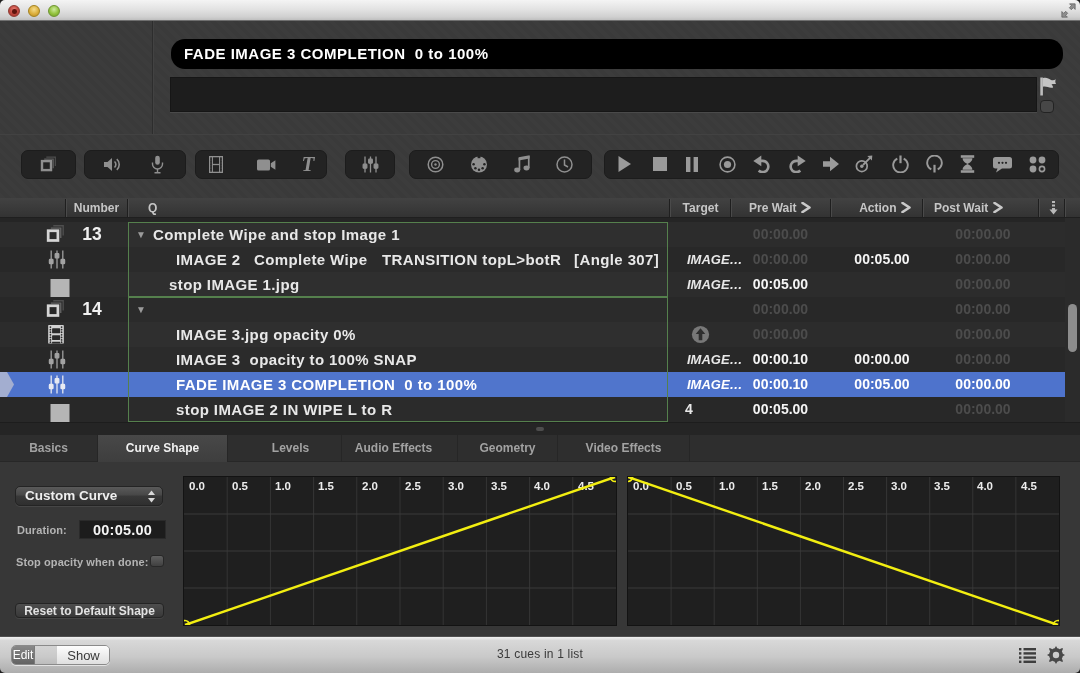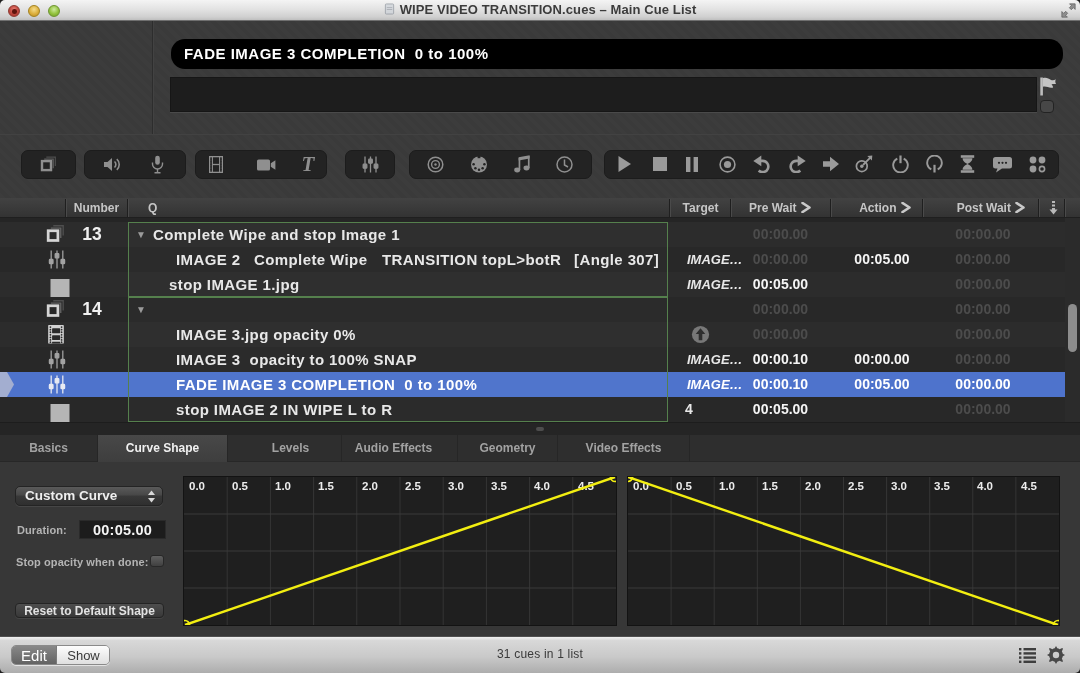--- a/index.html
+++ b/index.html
@@ -96,42 +96,37 @@
 .graph svg { display:block; }
 #graphL { left:183px; width:434px; }
 #graphR { left:627px; width:433px; }
 
 
 #bottombar { left:0; top:636px; width:1080px; height:37px; border-radius:0 0 5px 5px;
   background:linear-gradient(#f0f0f0 0%, #d8d8d8 10%, #c9c9c9 55%, #adadad 100%);
   border-top:1px solid #4f4f4f; }
 #seg { left:11px; top:645px; width:99px; height:20px; border-radius:5px; border:1px solid #8a8a8a;
   overflow:hidden; box-shadow:0 1px 0 rgba(255,255,255,0.6);}
-#segedit { position:absolute; left:0; top:0; width:45px; height:20px;
-  background:linear-gradient(#888,#5f5f5f); color:#fff; font-size:15px; font-weight:400;
+#segedit { position:absolute; left:0; top:0; width:23px; height:20px;
+  background:linear-gradient(#888,#5f5f5f); color:#fff; font-size:12px; font-weight:400;
   text-align:center; line-height:19px; border-right:1px solid #7a7a7a;}
 #segshow { position:absolute; left:45px; top:0; width:53px; height:20px;
   background:linear-gradient(#fdfdfd,#dcdcdc); color:#3a3a3a; font-size:13px;
   text-align:center; line-height:19px; }
 #cuecount { left:0; top:636px; width:1080px; text-align:center; line-height:37px;
   font-size:12px; color:#3a3a3a; font-weight:400; letter-spacing:0.2px; }
 </style>
 </head>
 <body>
 <div id="stage">
 
   <div class="abs" id="titlebar"></div>
   <div class="tl" id="tl-red"></div>
   <div class="tl" id="tl-yel"></div>
   <div class="tl" id="tl-grn"></div>
-  <div class="abs" id="wintitle"><svg width="11" height="12" viewBox="0 0 12 12" style="vertical-align:-1px;margin-right:5px;opacity:0.75">
-        <rect x="1.5" y="0.5" width="9" height="11" rx="1" fill="#cfd4da" stroke="#8a9099"></rect>
-        <rect x="3" y="4" width="6" height="1" fill="#9aa0a8"></rect>
-        <rect x="3" y="6" width="6" height="1" fill="#9aa0a8"></rect>
-      </svg>WIPE VIDEO TRANSITION.cues – Main Cue List</div>
   <svg class="abs" id="fsarrow" viewBox="0 0 14 14">
       <g fill="#8e8e8e" stroke="#5f5f5f" stroke-width="0.7">
         <path d="M13.2 0.8 H8.0 L9.7 2.5 7.8 4.4 9.6 6.2 11.5 4.3 13.2 6.0 Z"></path>
         <path d="M0.8 13.2 V8.0 L2.5 9.7 4.4 7.8 6.2 9.6 4.3 11.5 6.0 13.2 Z"></path>
       </g>
     </svg>
 
   <div class="abs" id="statusarea"></div>
   <div class="abs" id="vdiv"></div>
   <div class="abs" id="cuedisplay">FADE IMAGE 3 COMPLETION&nbsp; 0 to 100%</div>
@@ -327,21 +322,21 @@
   <div class="abs" id="thead"></div>
   <div class="abs hlab" style="left:66px;width:61px;text-align:center;">Number</div>
   <div class="abs hlab" style="left:148px;">Q</div>
   <div class="abs hlab" style="left:670px;width:61px;text-align:center;">Target</div>
   <div class="abs hlab" style="left:731px;width:99px;text-align:center;">Pre Wait <svg width="12" height="11" viewBox="0 0 12 11" style="vertical-align:-1px">
         <path d="M2.5 1 L9.5 5.5 L2.5 10" fill="none" stroke="#c9c9c9" stroke-width="2.6" stroke-linecap="round" stroke-linejoin="round"></path>
       </svg></div>
   <div class="abs hlab" style="left:839px;width:93px;text-align:center;">Action <svg width="12" height="11" viewBox="0 0 12 11" style="vertical-align:-1px">
         <path d="M2.5 1 L9.5 5.5 L2.5 10" fill="none" stroke="#c9c9c9" stroke-width="2.6" stroke-linecap="round" stroke-linejoin="round"></path>
       </svg></div>
-  <div class="abs hlab" style="left:934px;width:115px;text-align:center;">Post Wait <svg width="12" height="11" viewBox="0 0 12 11" style="vertical-align:-1px">
+  <div class="abs hlab" style="left:934px;width:115px;">Post Wait <svg width="12" height="11" viewBox="0 0 12 11" style="vertical-align:-1px">
         <path d="M2.5 1 L9.5 5.5 L2.5 10" fill="none" stroke="#c9c9c9" stroke-width="2.6" stroke-linecap="round" stroke-linejoin="round"></path>
       </svg></div>
   <svg class="abs" style="left:1047px;top:201px" width="13" height="14" viewBox="0 0 13 14">
       <g fill="#b9b9b9">
         <rect x="5" y="0" width="3" height="2"></rect>
         <rect x="5" y="3.5" width="3" height="2"></rect>
         <rect x="5" y="7" width="3" height="3"></rect>
         <path d="M2.5 8.5 h8 L6.5 13.5 Z"></path>
       </g>
     </svg>

